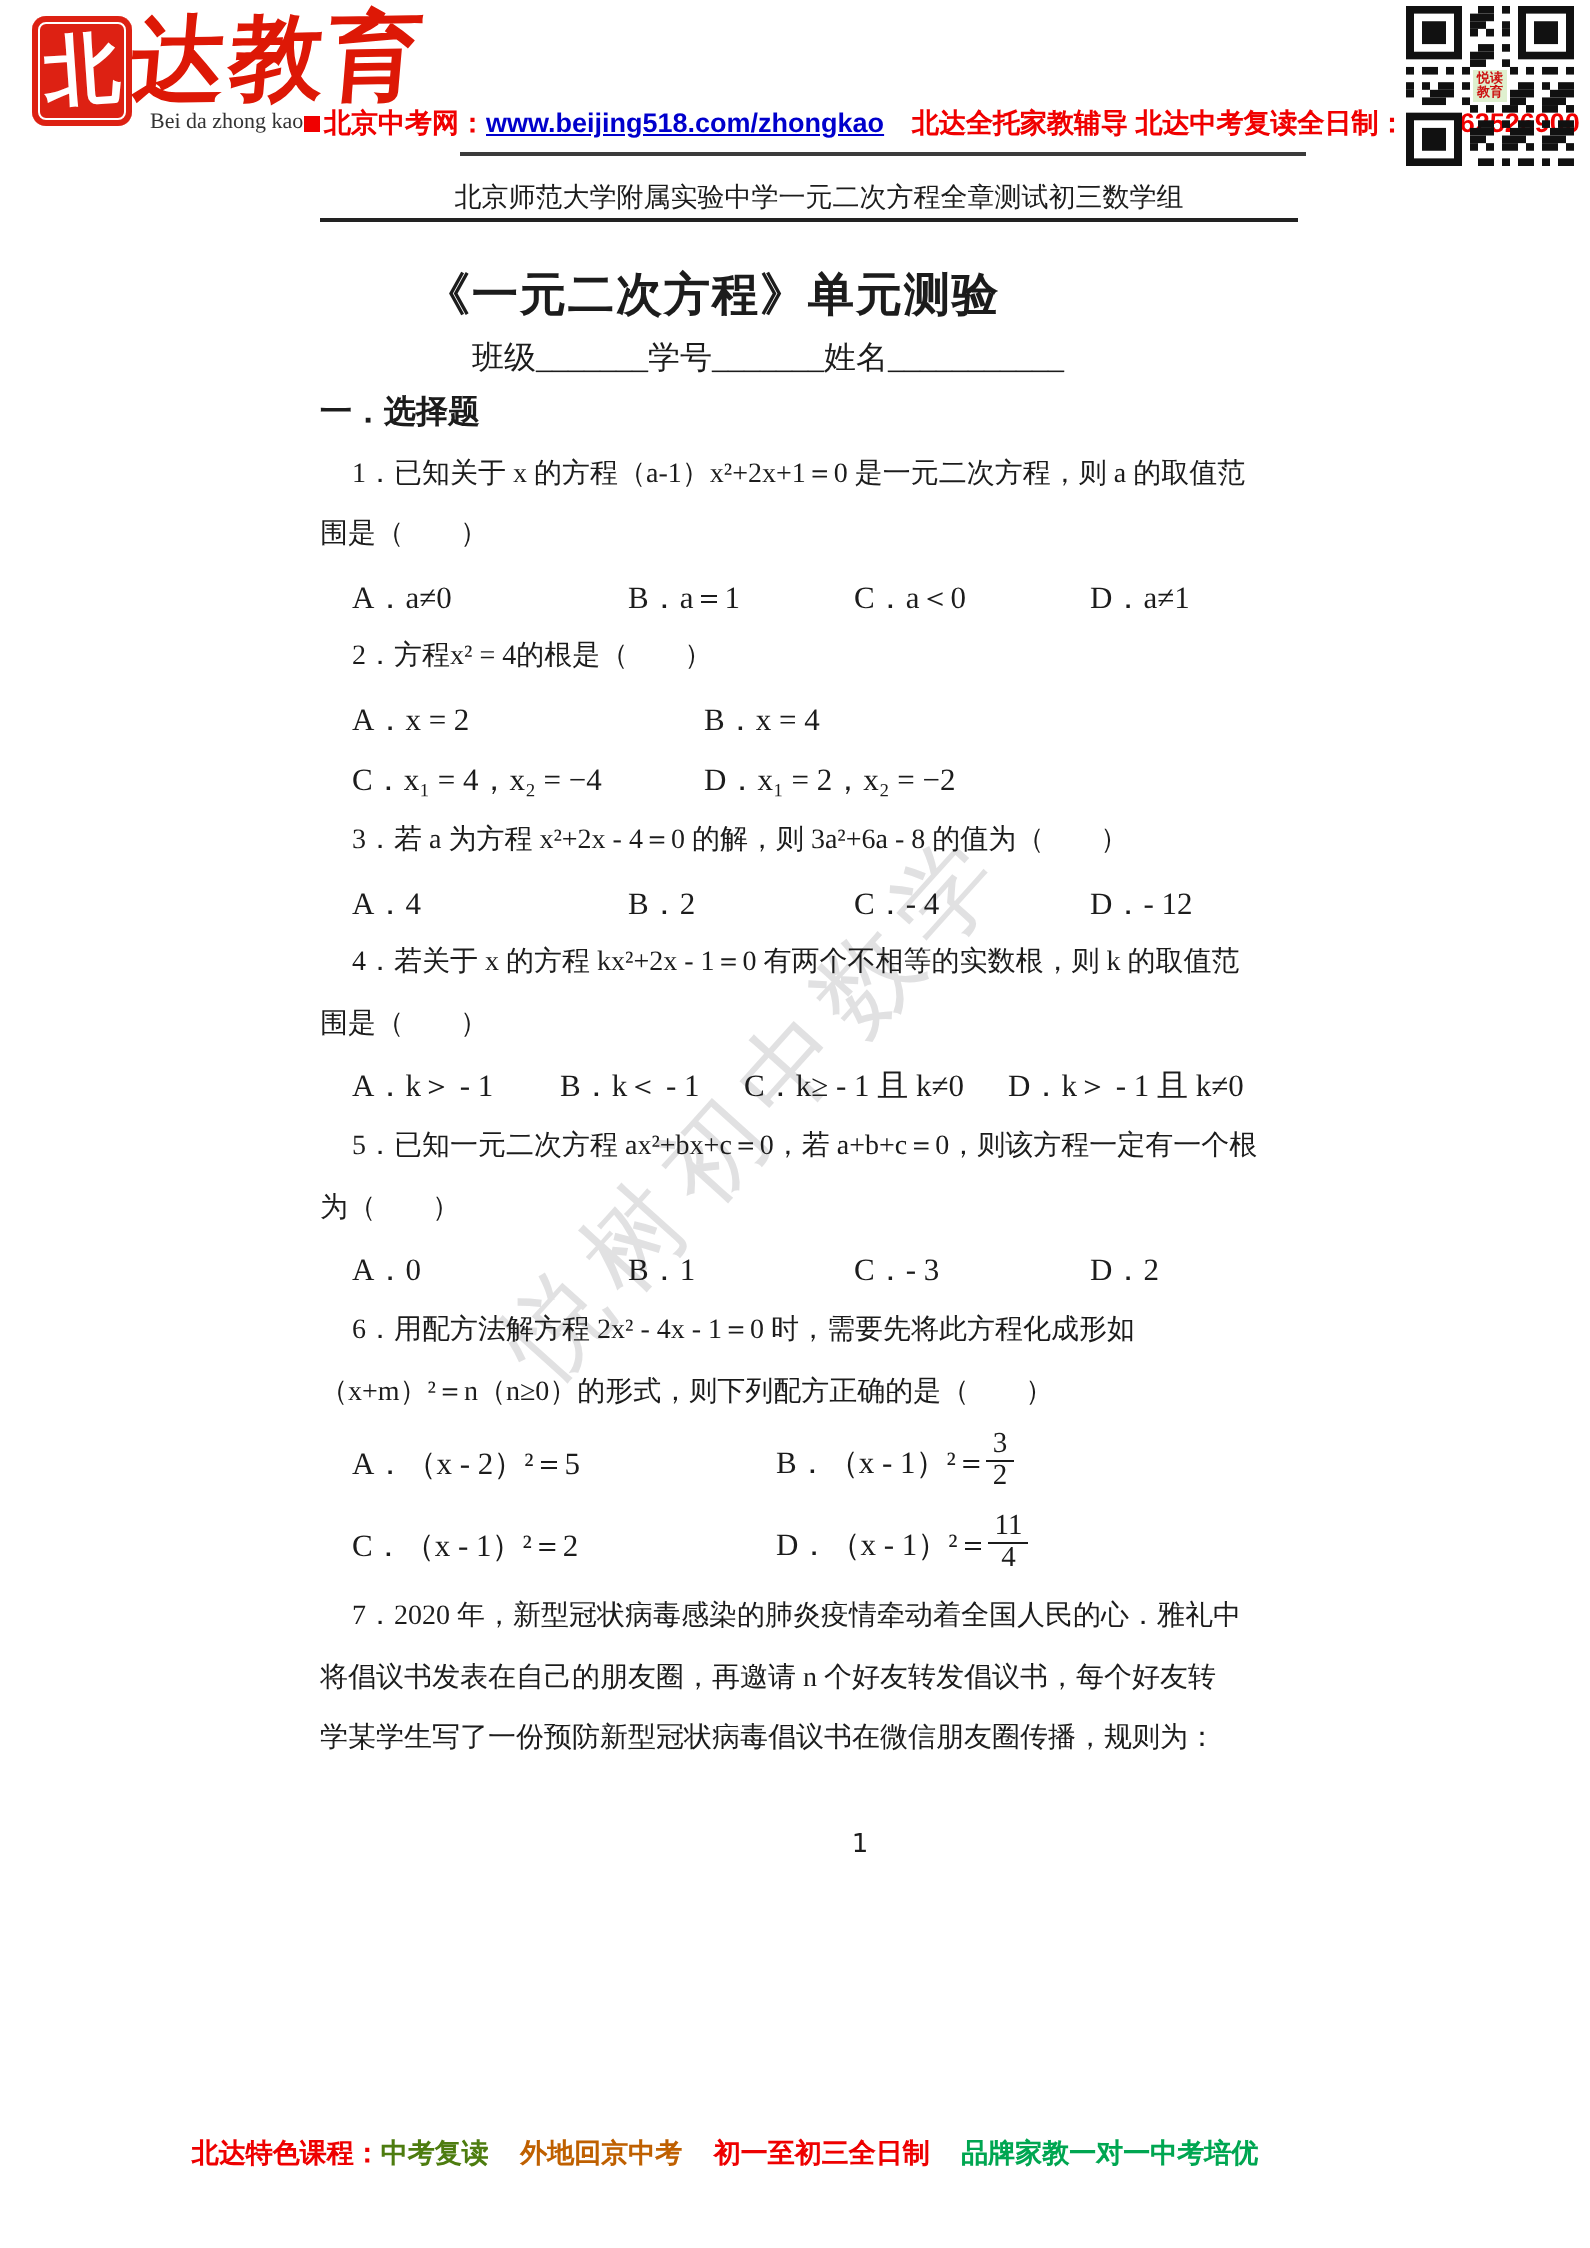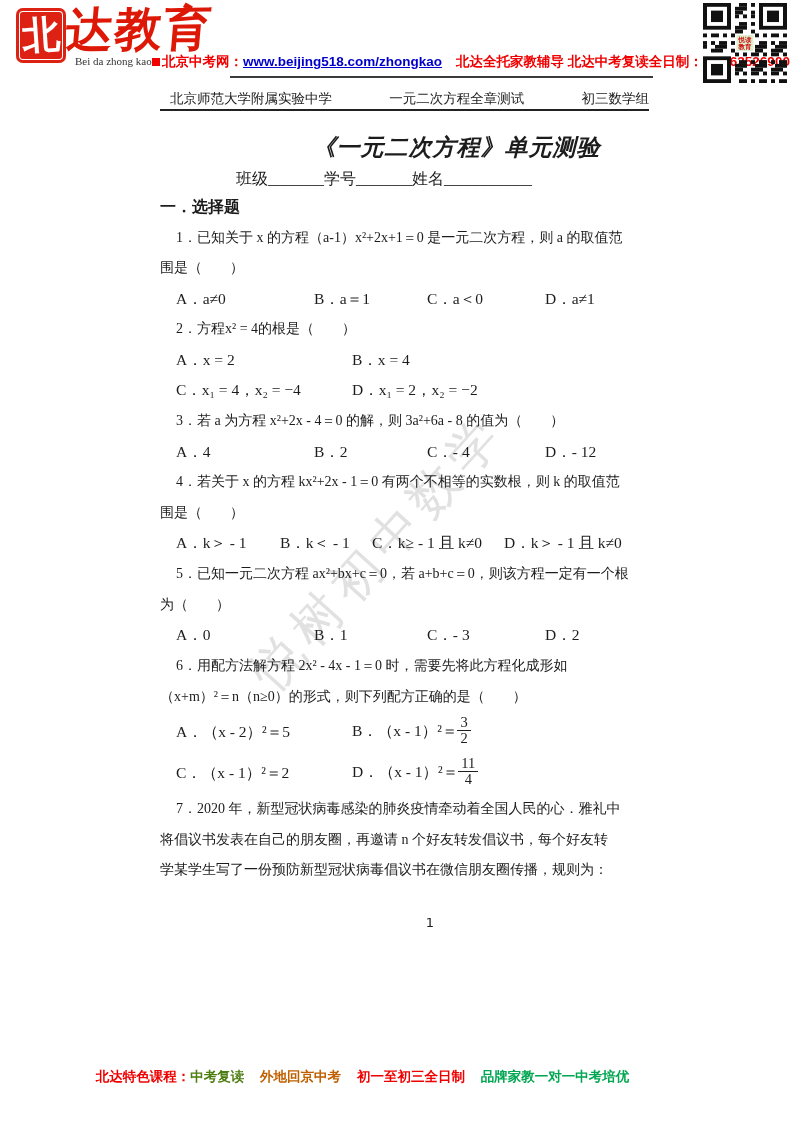--- a/index.html
+++ b/index.html
@@ -39,39 +39,38 @@
   .qr svg{display:block;width:84px;height:80px;}
   .qr-label{
     position:absolute;left:50%;top:50%;transform:translate(-50%,-50%);
     background:#dff0cf;padding:1px 2px;line-height:7px;text-align:center;
     font-size:6.5px;color:#cc1111;font-weight:bold;
     font-family:"Liberation Sans",sans-serif;
   }
   
   .doc-head{
     position:absolute;left:160px;top:90px;width:489px;height:18px;
-    display:flex;justify-content:space-between;align-items:center;
+    display:flex;justify-content:center;align-items:center;
     font-size:13.5px;
-    gap:23px;
   }
   .doc-head .l{padding-left:10px;}
   .doc-rule{position:absolute;left:160px;top:109px;width:489px;height:1.5px;background:#222;}
   .title{
     position:absolute;left:160px;top:132px;width:489px;
-    text-align:center;padding-left:52px;box-sizing:content-box;
-    font-size:23px;font-weight:bold;letter-spacing:1px;white-space:nowrap;font-style:italic;
+    text-align:left;padding-left:52px;box-sizing:content-box;
+    font-size:23px;font-weight:bold;letter-spacing:1px;white-space:nowrap;
   }
   .info-line{position:absolute;left:236px;top:169px;font-size:16px;white-space:nowrap;}
   
   #content{position:absolute;left:160px;top:192px;width:492px;}
   .tline{height:30.6px;line-height:30.6px;font-size:14px;white-space:nowrap;}
   .indent{padding-left:16px;}
   .sec{font-weight:bold;font-size:16px;}
   .opt-row{display:grid;align-items:center;height:30.6px;font-size:15.5px;white-space:nowrap;}
-  .opt-row.tall{height:41px;}
+  .opt-row.tall{height:41px;gap:36px;}
   .cols-4{grid-template-columns:138px 113px 118px auto;}
   .cols-4b{grid-template-columns:104px 92px 132px auto;}
   .cols-2{grid-template-columns:176px auto;}
   .frac{display:inline-block;vertical-align:middle;text-align:center;line-height:1.05;font-size:14.5px;margin-top:-4px;}
   .frac .num{display:block;border-bottom:1.3px solid #1c1c1c;padding:0 3px;}
   .frac .den{display:block;padding:0 3px;}
   
   .watermark{
     position:absolute;left:262px;top:648px;transform:rotate(-48deg);transform-origin:0 50%;
     font-size:50px;letter-spacing:8px;color:rgba(175,175,180,0.38);

